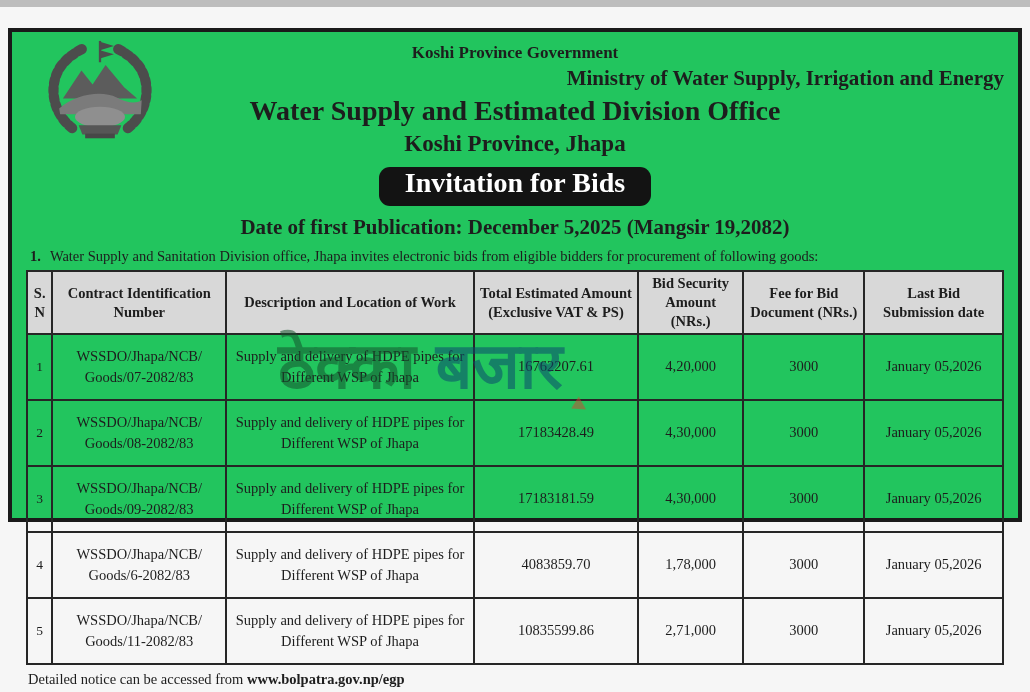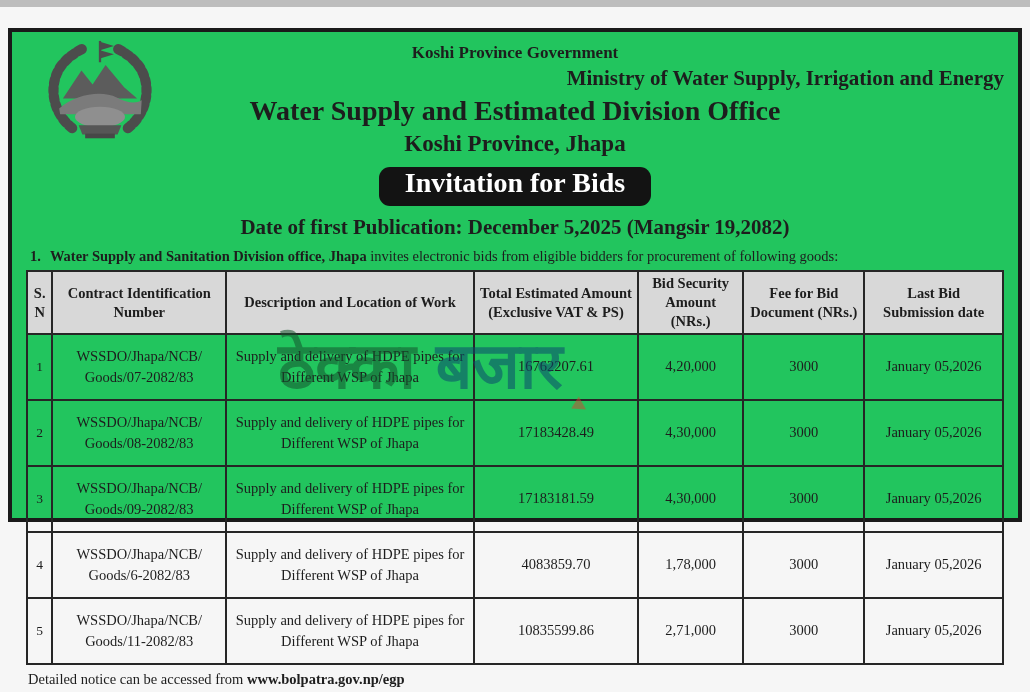--- a/index.html
+++ b/index.html
@@ -19,21 +19,21 @@
   .h-loc  { font-size:23px; font-weight:bold; margin-top:2px; }
 
   .banner-wrap { text-align:center; margin-top:9px; }
   .banner { display:inline-block; background:#131313; color:#ffffff; font-weight:bold;
     font-size:28px; padding:0 26px 7px 26px; border-radius:11px; }
 
   .pubdate { text-align:center; font-weight:bold; font-size:21px; margin-top:9px; }
 
   .intro { font-size:14.5px; margin:8px 0 5px 4px; }
   .intro .num { font-weight:bold; margin-right:9px; }
-  .intro .b { font-weight:bold; }
+  .intro .b { font-weight:normal; }
 
   
   table { width:100%; border-collapse:collapse; table-layout:fixed;padding-left:48px; }
   th, td { border:2px solid #262626; text-align:center; vertical-align:middle;
     padding:2px 5px; overflow:hidden; }
   th { background:#d8d8d8; font-size:14.5px; font-weight:bold; height:48px; line-height:1.3; }
   td { font-size:14.5px; height:66px; line-height:1.45; }
   td.sn { font-size:13.5px; }
 
   

